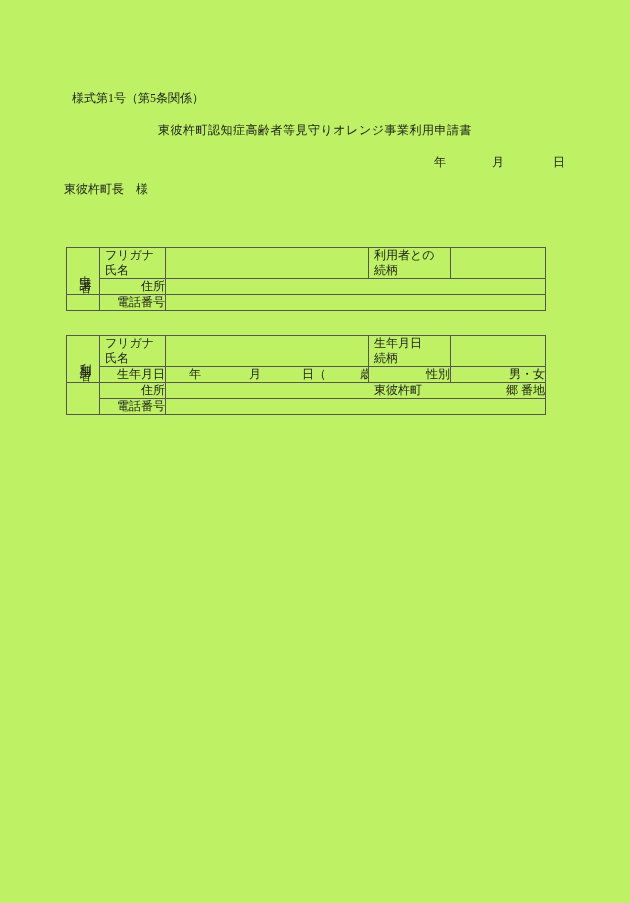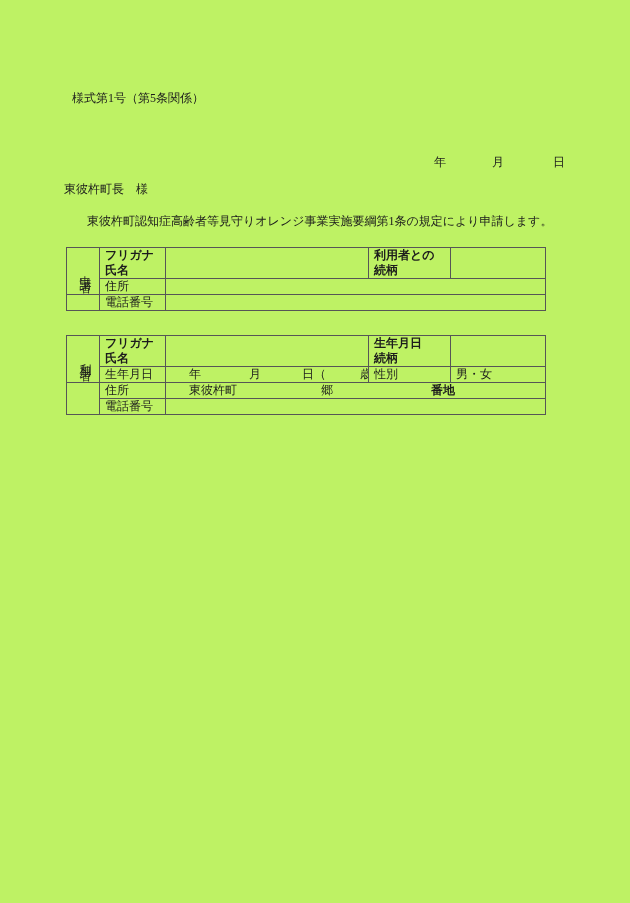--- a/index.html
+++ b/index.html
@@ -53,52 +53,52 @@
   }
   .vertical-label{
     writing-mode:vertical-rl;
     text-orientation:upright;
     letter-spacing:3px;
     display:inline-block;
     line-height:1;
     margin:0 auto;
   }
   tr.row-tall{height:31px;}
-  tr.row-single{height:16px;}
-  .two-line span{display:block;font-weight:bold;}
+  tr.row-single{height:16px;text-align:right;}
+  .two-line span{display:block;}
   .spread-cell{padding:0;}
   .spread-cell .tk{display:inline-block;}
   
   .bd-y{margin-left:18px;}
   .bd-m{margin-left:45px;}
   .bd-d{margin-left:38px;}
   .bd-a{margin-left:31px;}
   
   .ad-town{margin-left:18px;}
   .ad-go{margin-left:81px;}
-  .ad-banchi{margin-left:95px;font-weight:bold;}
+  .ad-banchi{}
   .gender-cell{padding-left:12px;}
 </style>
 </head>
 <body>
 
 <div class="page">
 
   <div class="abs form-number">様式第1号（第5条関係）</div>
 
+  <div class="abs doc-title">東彼杵町認知症高齢者等見守りオレンジ事業利用申請書</div>
 
   <div class="abs date-line">
     <span class="tok year">年</span>
     <span class="tok month">月</span>
     <span class="tok day">日</span>
   </div>
 
   <div class="abs addressee">東彼杵町長　様</div>
 
-  <div class="abs declaration">東彼杵町認知症高齢者等見守りオレンジ事業実施要綱第1条の規定により申請します。</div>
 
   <table class="form-table" id="applicant-table">
     <colgroup>
       <col style="width:33px">
         <col style="width:66px">
         <col style="width:203px">
         <col style="width:82px">
         <col style="width:95px">
     </colgroup>
     <tbody>

